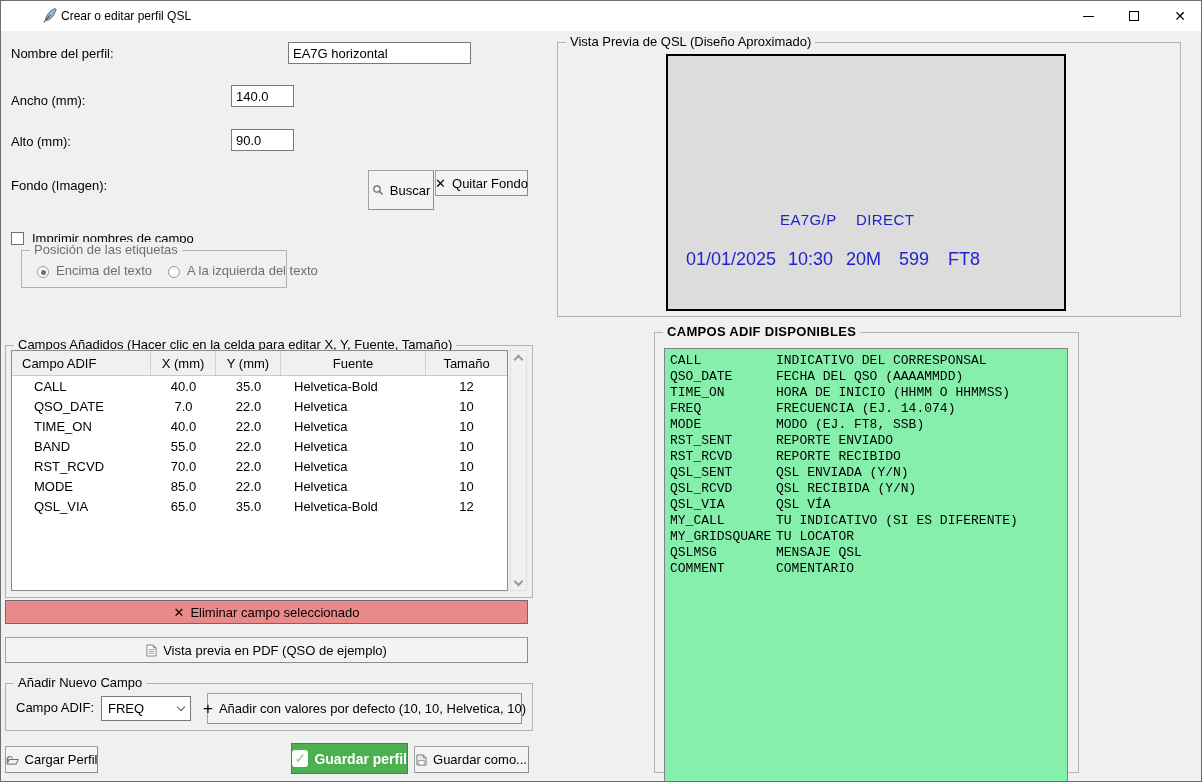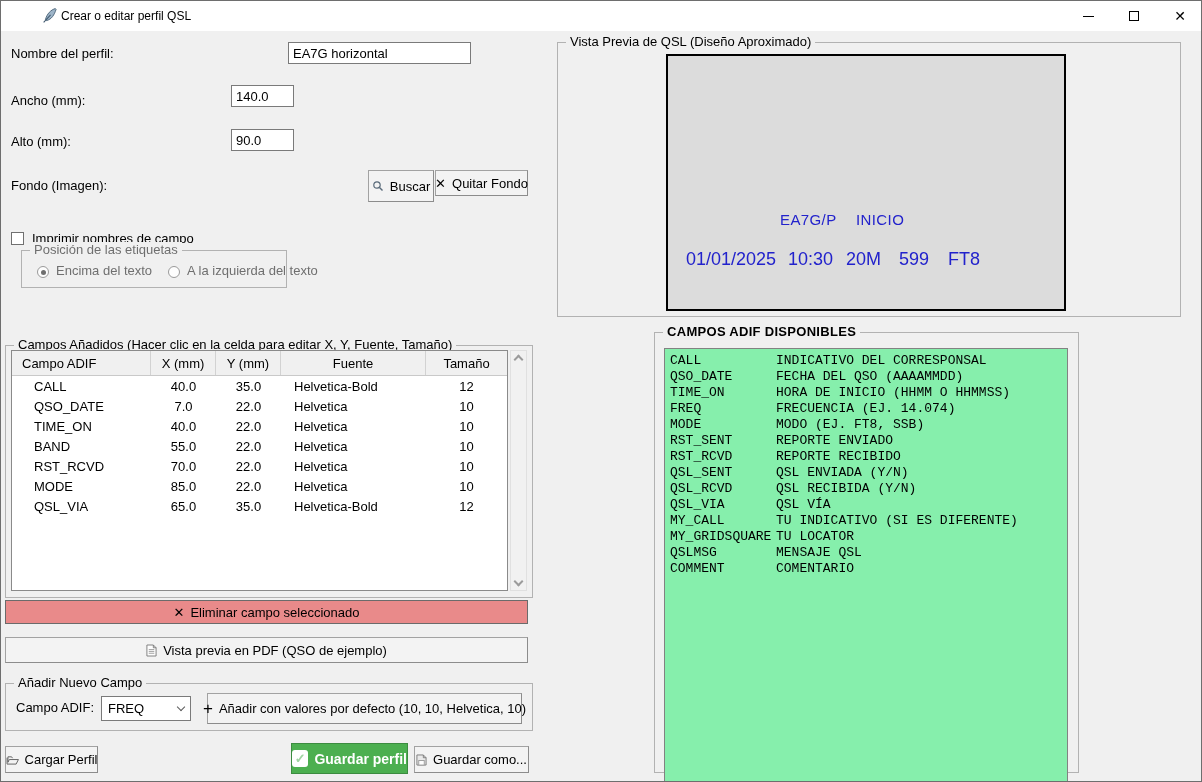--- a/index.html
+++ b/index.html
@@ -98,21 +98,21 @@
   <span class="lbl" style="left:10px;top:45px;">Nombre del perfil:</span>
   <input class="tinput" style="left: 287px; top: 41px; width: 183px; height: 22px;" value="EA7G horizontal">
 
   <span class="lbl" style="left:10px;top:92px;">Ancho (mm):</span>
   <input class="tinput" style="left: 230px; top: 84px; width: 63px; height: 22px;" value="140.0">
 
   <span class="lbl" style="left:10px;top:133px;">Alto (mm):</span>
   <input class="tinput" style="left: 230px; top: 128px; width: 63px; height: 22px;" value="90.0">
 
   <span class="lbl" style="left:10px;top:177px;">Fondo (Imagen):</span>
-  <button class="btn" style="left:367px;top:169px;width:66px;height:32px;">
+  <button class="btn" style="left:367px;top:169px;width:66px;height:40px;">
     <span class="ig">
       <svg viewBox="0 0 12 12" width="12" height="12">
           <circle cx="5" cy="5" r="3.2" fill="none" stroke="#5a6b7a" stroke-width="1.2"></circle>
           <line x1="7.5" y1="7.5" x2="10.5" y2="10.5" stroke="#5a6b7a" stroke-width="1.4"></line>
         </svg>
     </span>
     <span>Buscar</span>
   </button>
   <button class="btn" style="left:434px;top:169px;width:93px;height:26px;">
     <span class="ig">✕</span>
@@ -263,21 +263,21 @@
     </span>
     <span>Guardar como...</span>
   </button>
 
   <div class="group" style="left:556px;top:41px;width:624px;height:275px;">
     <span class="group-title">Vista Previa de QSL (Diseño Aproximado)</span>
   </div>
   <div class="preview-card">
     <div>
         <span class="pv-field large" style="left: 112px; top: 155px;">EA7G/P</span>
-        <span class="pv-field large" style="left: 188px; top: 155px;">INICIO</span>
+        <span class="pv-field large" style="left: 188px; top: 155px;">DIRECT</span>
         <span class="pv-field small" style="left: 18px; top: 193px;">01/01/2025</span>
         <span class="pv-field small" style="left: 120px; top: 193px;">10:30</span>
         <span class="pv-field small" style="left: 178px; top: 193px;">20M</span>
         <span class="pv-field small" style="left: 231px; top: 193px;">599</span>
         <span class="pv-field small" style="left: 280px; top: 193px;">FT8</span>
       </div>
   </div>
 
   <div class="group" style="left:653px;top:331px;width:425px;height:441px;">
     <span class="group-title bold">CAMPOS ADIF DISPONIBLES</span>

